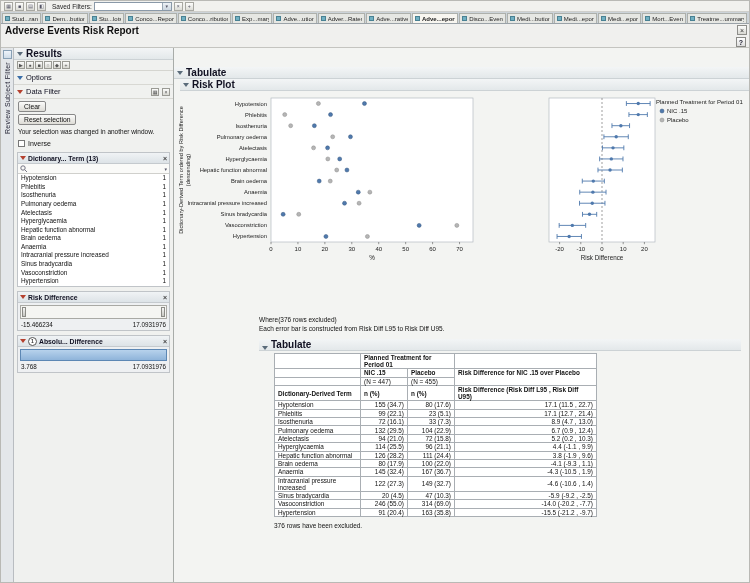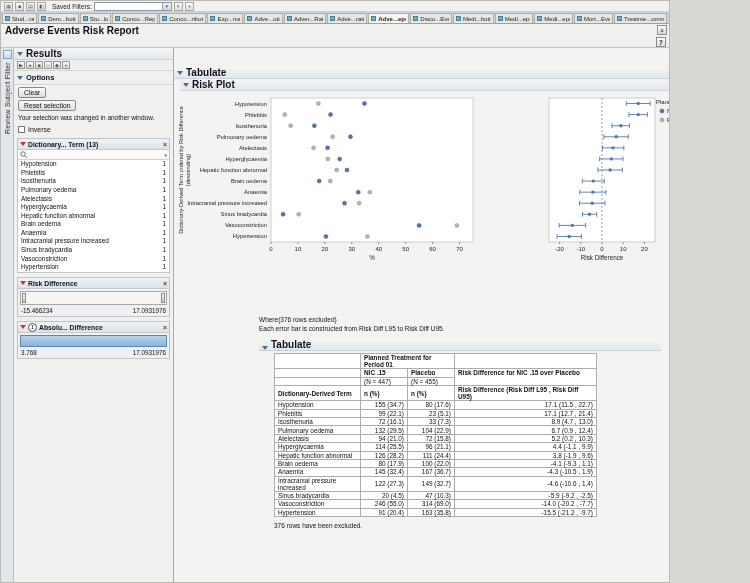--- a/index.html
+++ b/index.html
@@ -1,17 +1,17 @@
 <!DOCTYPE html>
 <html><head>
 <meta charset="utf-8">
 <style>
   html,body{margin:0;padding:0;}
   body{font-family:"Liberation Sans",sans-serif;background:#d8d8d4;}
-  #root{position:relative;width:670px;height:583px;background:#7f1d1d;overflow:hidden;box-sizing:border-box;border:1px solid #b9b9b5;}
+  #root{position:relative;width:750px;height:583px;background:#7f1d1d;overflow:hidden;box-sizing:border-box;border:1px solid #b9b9b5;}
   
   .toolbar{height:11px;display:flex;align-items:center;gap:2px;padding:1px 3px;background:#f1f1ee;border-bottom:1px solid #cfcfcb;box-sizing:border-box;}
   .tbtn{width:9px;height:9px;border:1px solid #a8a8a2;background:linear-gradient(#fdfdfc,#dcdcd6);display:flex;align-items:center;justify-content:center;font-size:5px;color:#556;box-sizing:border-box;flex:none;}
   .tlabel{font-size:6.5px;color:#222;margin-left:4px;white-space:nowrap;}
   .combo{width:78px;height:9px;background:#fff;border:1px solid #8a99a8;display:flex;justify-content:flex-end;align-items:center;font-size:5px;color:#556;box-sizing:border-box;}
   .combo .arrow{width:8px;height:100%;background:linear-gradient(#eef2f6,#ccd6e0);border-left:1px solid #9aa8b5;display:flex;align-items:center;justify-content:center;font-size:5px;}
   
   .tabs{height:12px;display:flex;background:#ccd3d9;border-bottom:1px solid #9aa2a8;padding:1px 1px 0 1px;box-sizing:border-box;}
   .tab{flex:1 1 auto;min-width:0;display:flex;align-items:center;gap:2px;padding:0 2px;font-size:6px;background:#e6e7e3;border:1px solid #adb0ab;border-bottom:none;margin-right:1px;white-space:nowrap;overflow:hidden;color:#222;box-sizing:border-box;}
   .tab.active{background:#f8f6f0;font-weight:bold;}
@@ -27,21 +27,21 @@
   .vstrip{width:13px;background:#e4e7ea;border-right:1px solid #b9bdc1;display:flex;flex-direction:column;align-items:center;padding-top:2px;gap:3px;flex:none;box-sizing:border-box;}
   .vicon{width:9px;height:9px;border:1px solid #88a0b5;background:linear-gradient(#eef4fa,#cfdce8);box-sizing:border-box;flex:none;}
   .vtext{writing-mode:vertical-rl;transform:rotate(180deg);font-size:7px;color:#223;letter-spacing:.3px;white-space:nowrap;}
   
   .results{width:160px;flex:none;background:#f0f1ef;border-right:1px solid #a8aca9;overflow:hidden;font-size:7px;box-sizing:border-box;}
   .band{display:flex;align-items:center;gap:3px;height:12px;padding:0 3px;background:linear-gradient(#f3f5f6,#e3e8ea);border-bottom:1px solid #ccd2d5;font-weight:bold;font-size:10px;box-sizing:border-box;color:#112;}
   .tri{width:0;height:0;border-left:3px solid transparent;border-right:3px solid transparent;border-top:4px solid #5a6b7a;flex:none;}
   .tri.red{border-top-color:#b5402e;}
   .tri.blue{border-top-color:#3a6ea8;}
   .toolicons{display:flex;gap:1px;padding:1px 3px;border-bottom:1px solid #d5d5d0;}
-  .sechead{display:flex;align-items:center;gap:3px;padding:2px 3px;font-weight:bold;font-size:7.5px;border-bottom:1px solid #d8d8d3;color:#112;}
+  .sechead{display:flex;align-items:center;gap:3px;padding:2px 3px;font-weight:normal;font-size:7.5px;border-bottom:1px solid #d8d8d3;color:#112;}
   .mini{width:8px;height:8px;border:1px solid #9a9a94;background:linear-gradient(#fbfbfa,#d8d8d2);display:flex;align-items:center;justify-content:center;font-size:5px;color:#555;box-sizing:border-box;flex:none;}
   .btnrow{padding:0;}
   .btn{display:inline-block;font-size:6.8px;padding:1px 5px;border:1px solid #888;background:linear-gradient(#fbfbfa,#dddcd6);border-radius:2px;margin:2px 0 0 4px;color:#111;}
   .msg{font-size:6.5px;padding:3px 4px 1px;line-height:1.25;color:#111;}
   .chk{display:flex;align-items:center;gap:3px;padding:3px 4px 1px;font-size:7px;color:#111;}
   .chkbox{width:7px;height:7px;border:1px solid #777;background:#fff;box-sizing:border-box;flex:none;}
   .fblock{margin:4px 3px 0;border:1px solid #c0c4c8;background:#eef0f2;box-sizing:border-box;}
   .fhead{display:flex;align-items:center;gap:2px;height:11px;padding:0 2px;background:linear-gradient(#f0f3f5,#dde3e7);border-bottom:1px solid #c5cace;font-size:6.8px;font-weight:bold;box-sizing:border-box;color:#112;}
   .fx{margin-left:auto;font-size:7px;color:#444;line-height:1;}
   .searchrow{display:flex;align-items:center;height:10px;background:#fafaf8;border-bottom:1px solid #d0d0cc;padding:0 2px;gap:2px;box-sizing:border-box;}
@@ -174,20 +174,26 @@
         <span class="mini">▶</span>
         <span class="mini">●</span>
         <span class="mini">■</span>
         <span class="mini">○</span>
         <span class="mini">◆</span>
         <span class="mini">+</span>
       </div>
       <div class="sechead">
         <span class="tri blue"></span>
         <span>Options</span>
+      </div>
+      <div class="sechead">
+        <span class="tri red"></span>
+        <span>Data Filter</span>
+        <span class="mini" style="margin-left:auto">▦</span>
+        <span class="mini">×</span>
       </div>
       <div class="btnrow">
         <span class="btn">Clear</span>
       </div>
       <div class="btnrow">
         <span class="btn">Reset selection</span>
       </div>
       <div class="msg">Your selection was changed in another window.</div>
       <div class="chk">
         <span class="chkbox"></span>

